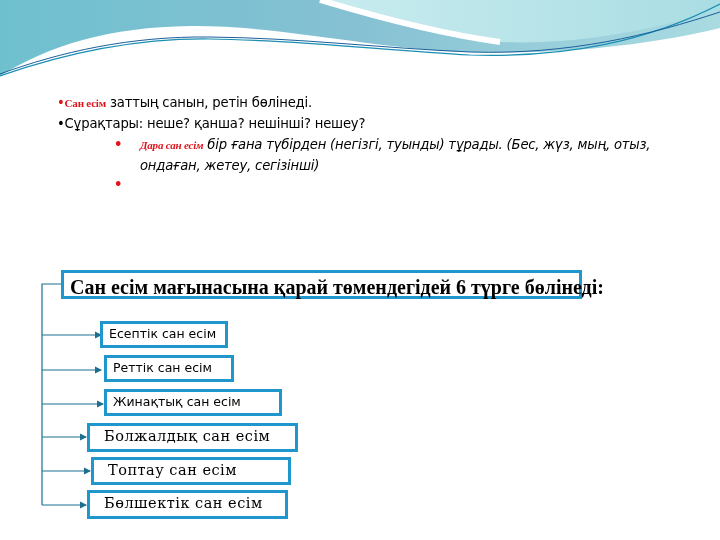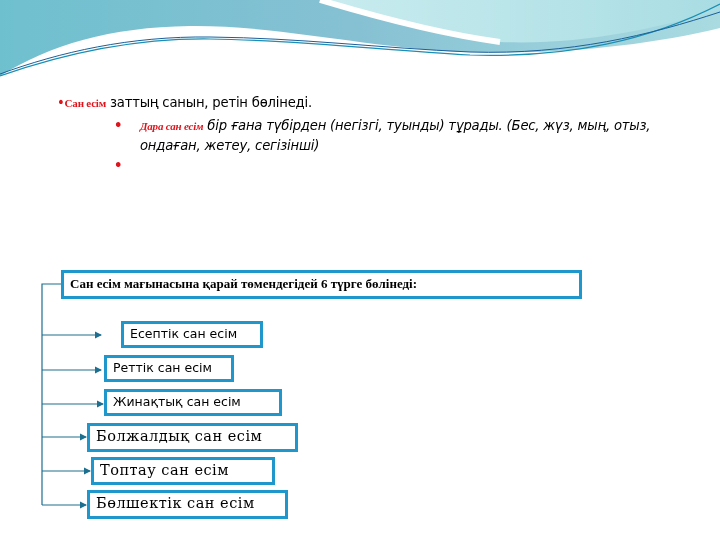--- a/index.html
+++ b/index.html
@@ -18,23 +18,23 @@
     .sub { position: relative; padding-left: 57px; margin-top: 0px; }
     .sub .sdot { position: absolute; left: 57px; top: 0; color: #e0131b; font-weight: bold; }
     .sub .stxt { padding-left: 26px; display: block; width: 540px; font-style: italic; }
     .sub1 { margin-top: 2px; }
     .sub2 { margin-top: 0px; }
     .box {
       position: absolute; background: #fff; border: 3px solid #1f97cc;
       box-sizing: border-box; white-space: nowrap;
     }
     .head-box { left: 61px; top: 270px; width: 521px; height: 29px;
-      font-family: "Liberation Serif", serif; font-weight: bold; font-size: 13px; padding: 3px 0 0 6px; }
+      font-family: "Liberation Serif", serif; font-weight: bold; font-size: 20px; padding: 3px 0 0 6px; }
     .sbox { font-family: "DejaVu Sans", sans-serif; font-size: 12.5px; padding: 2px 0 0 6px; height: 27px; }
-    .sbox.serif { font-family: "DejaVu Serif", serif; font-size: 14.5px; letter-spacing: 0.5px; padding: 2px 0 0 6px; }
+    .sbox.serif { font-family: "DejaVu Serif", serif; font-size: 14.5px; letter-spacing: 0.5px; padding: 2px 0 0 14px; }
     .lines { position: absolute; left: 0; top: 0; width: 720px; height: 540px; pointer-events: none; }
   </style>
 </head>
 <body>
 
 <svg class="deco" viewBox="0 0 720 90" preserveAspectRatio="none">
   <defs>
     <linearGradient id="g1" x1="0" y1="0" x2="1" y2="0">
       <stop offset="0" stop-color="#6fc0cf"></stop>
       <stop offset="0.5" stop-color="#86c1d3"></stop>
@@ -48,20 +48,23 @@
   <path d="M0,0 L720,0 L720,28 C650,45 560,55 470,52 C380,50 280,25 190,26 C110,27 50,45 0,76 Z" fill="url(#g1)"></path>
   <path d="M320,0 C380,20 450,38 500,42 C580,45 650,30 720,10 L720,0 Z" fill="url(#g2)"></path>
   <path d="M320,0 C380,18 440,34 500,42" stroke="#fff" stroke-width="6" fill="none"></path>
   <path d="M0,76 C60,55 130,38 210,39 C300,40 380,50 470,55 C570,58 650,40 720,4" stroke="#1a8fb3" stroke-width="1.2" fill="none"></path>
   <path d="M0,74 C60,52 130,36 210,37 C300,38 380,48 470,52 C570,55 650,35 720,12" stroke="#1b5f9b" stroke-width="1" fill="none"></path>
 </svg>
 
 <div class="bullets">
   <div class="b-line">
     <span class="dot red">•</span><span class="red-b">Сан есім</span><span> заттың санын, ретін бөлінеді.</span>
+  </div>
+  <div class="b-line">
+    <span class="dot">•</span><span>Сұрақтары: неше? қанша? нешінші? нешеу?</span>
   </div>
   <div class="sub sub1">
     <span class="sdot">•</span>
     <span class="stxt"><span class="red-b">Дара сан есім</span><span> бір ғана түбірден (негізгі, туынды) тұрады. (Бес, жүз, мың, отыз, ондаған, жетеу, сегізінші)</span></span>
   </div>
   <div class="sub sub2">
     <span class="sdot">•</span>
   </div>
 </div>
 
@@ -79,30 +82,30 @@
     <path d="M42,437 L86,437" marker-end="url(#arr)"></path>
     <path d="M42,471 L90,471" marker-end="url(#arr)"></path>
     <path d="M42,505 L86,505" marker-end="url(#arr)"></path>
   </g>
 </svg>
 
 <div class="box head-box">
   <span>Сан есім мағынасына қарай төмендегідей 6 түрге бөлінеді:</span>
 </div>
 
-<div class="box sbox" style="left:121px; top:321px; width:142px;">
+<div class="box sbox" style="left:100px; top:321px; width:128px;">
   <span>Есептік сан есім</span>
 </div>
 <div class="box sbox" style="left:104px; top:355px; width:130px;">
   <span>Реттік сан есім</span>
 </div>
 <div class="box sbox" style="left:104px; top:389px; width:178px;">
   <span>Жинақтық сан есім</span>
 </div>
 <div class="box sbox serif" style="left:87px; top:423px; width:211px; height:29px;">
   <span>Болжалдық сан есім</span>
 </div>
-<div class="box sbox serif" style="left:91px; top:457px; width:184px; height:28px;">
+<div class="box sbox serif" style="left:91px; top:457px; width:200px; height:28px;">
   <span>Топтау сан есім</span>
 </div>
 <div class="box sbox serif" style="left:87px; top:490px; width:201px; height:29px;">
   <span>Бөлшектік сан есім</span>
 </div>
 
 </body></html>

